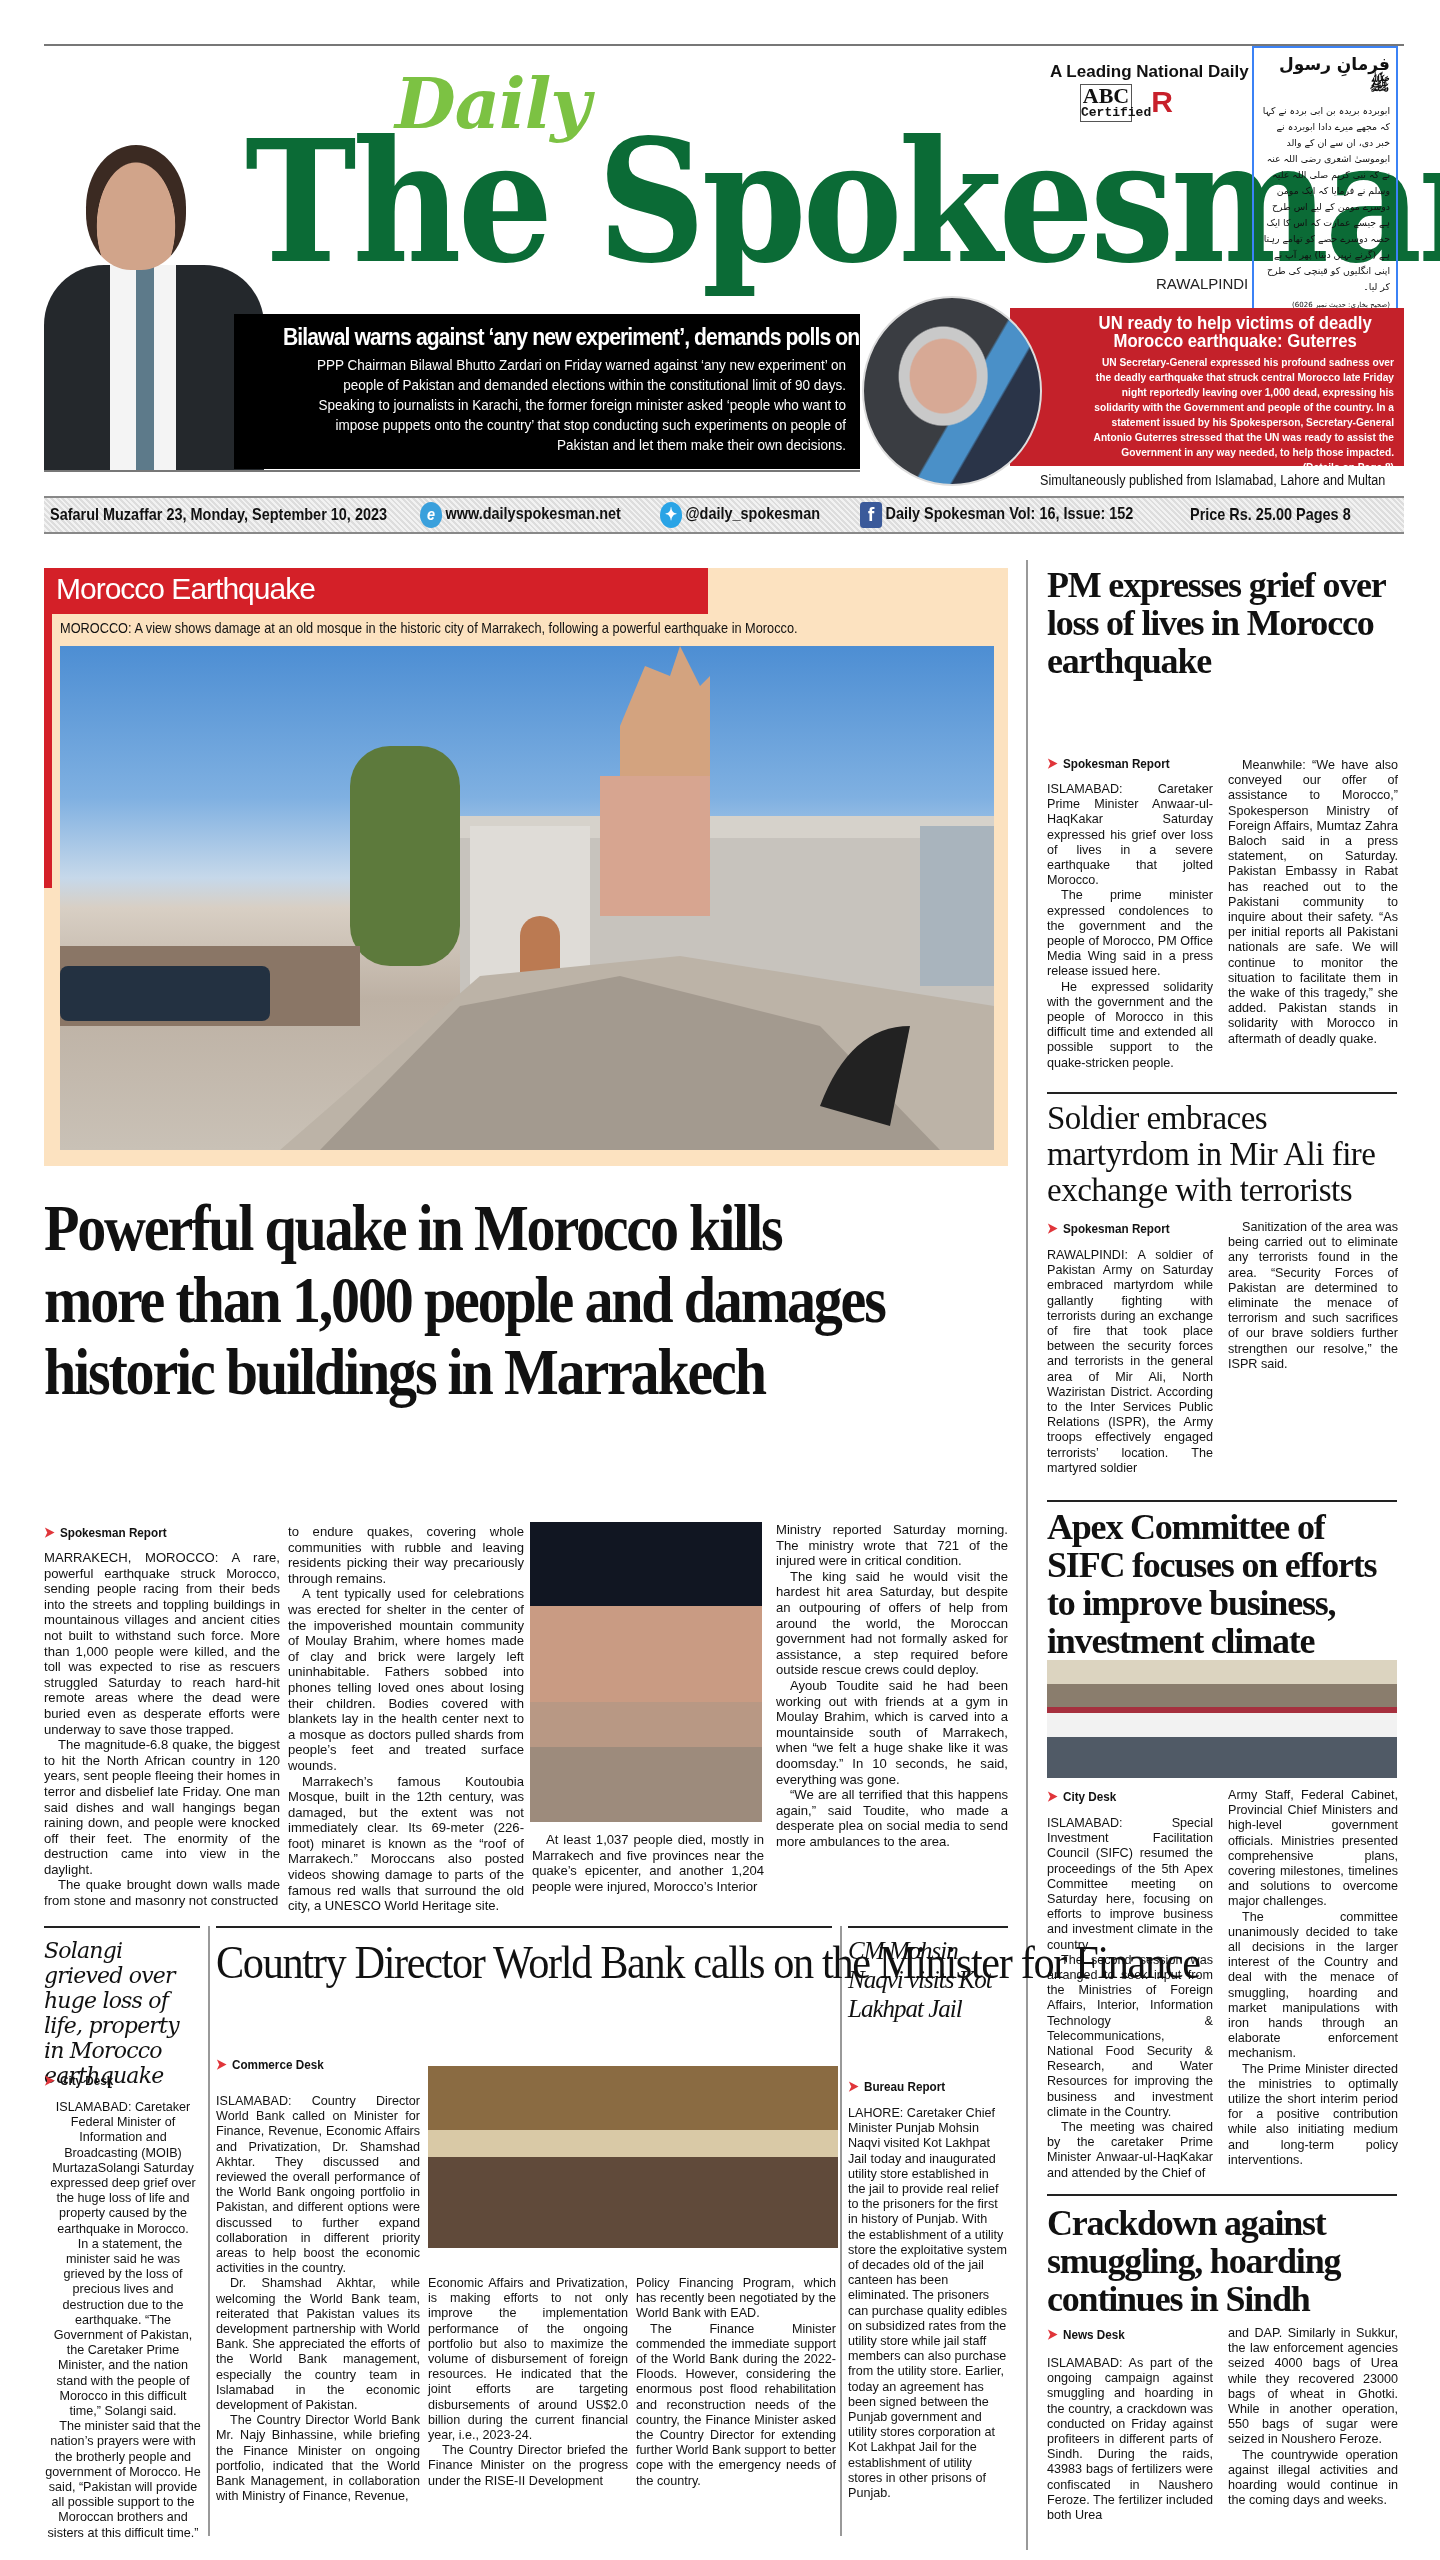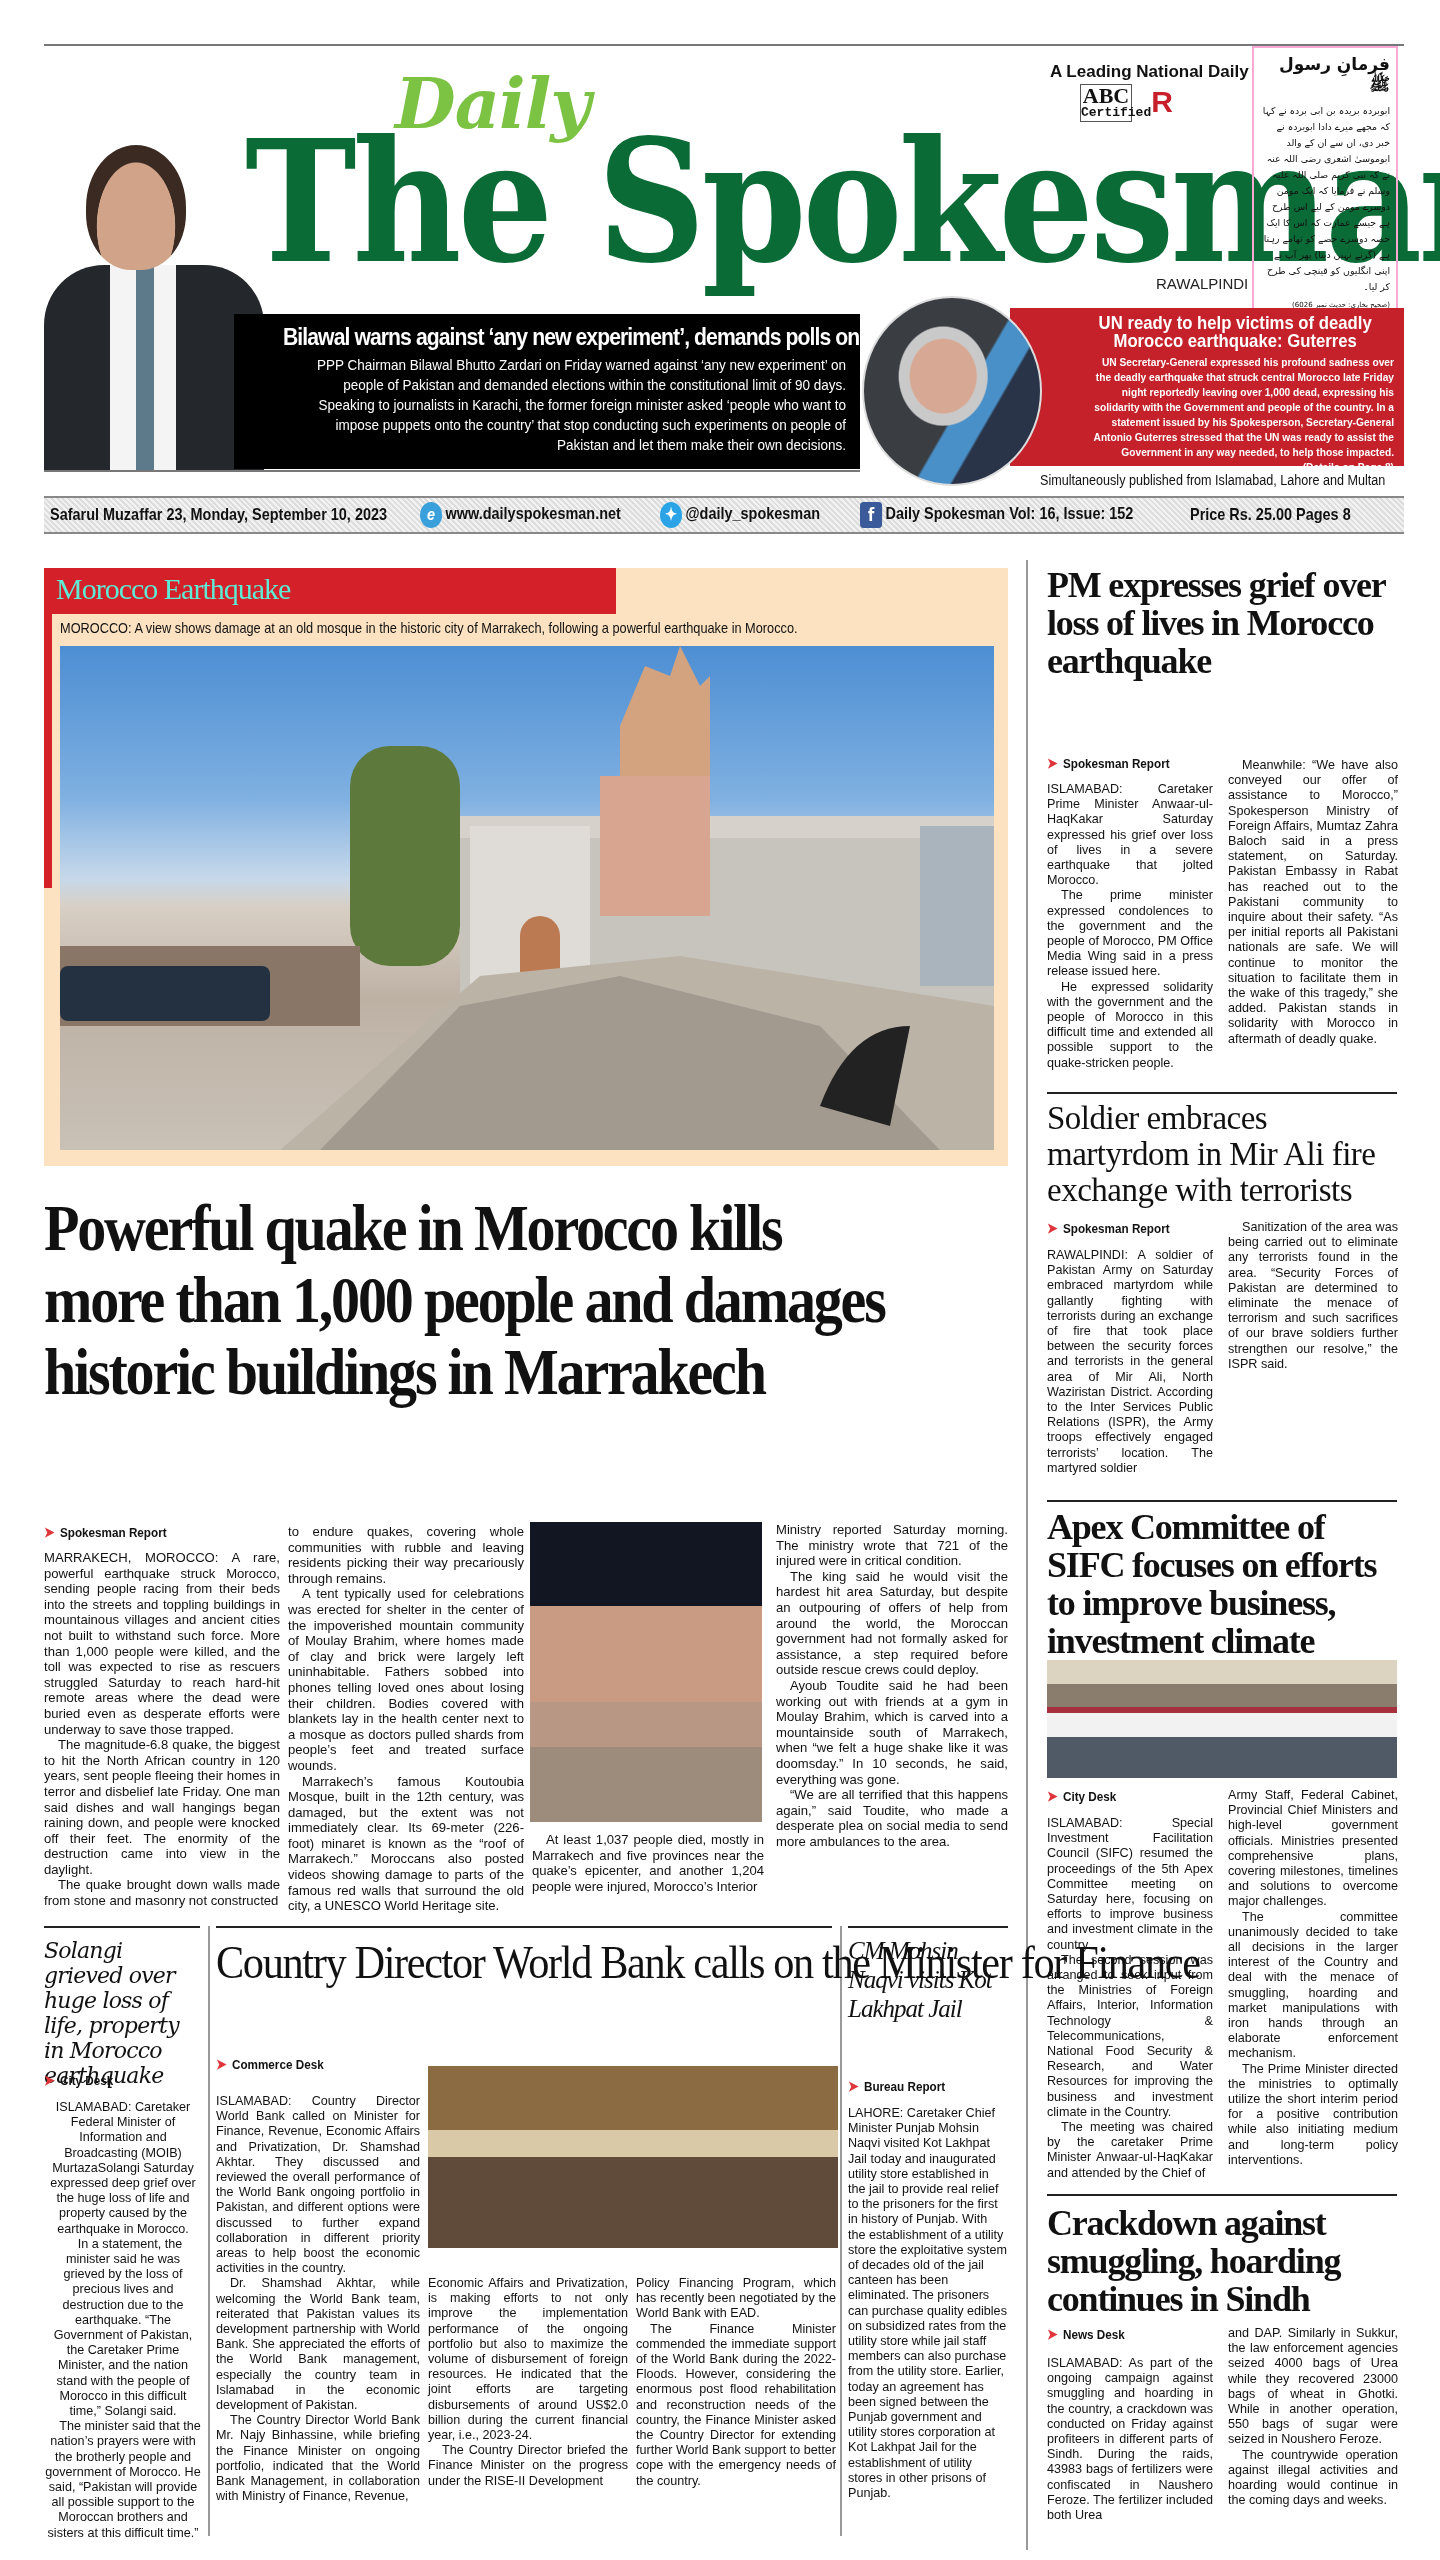--- a/index.html
+++ b/index.html
@@ -9,21 +9,21 @@
 .rule{position:absolute;background:#777;height:2px}
 .vrule{position:absolute;background:#999;width:2px}
 
 .mast-daily{left:395px;top:62px;font-family:"DejaVu Serif",serif;font-style:italic;font-weight:bold;font-size:70px;color:#7cc243;letter-spacing:-1px}
 .mast-title{left:245px;top:118px;font-family:"DejaVu Serif",serif;font-weight:bold;font-size:150px;color:#0b6b36;letter-spacing:-4px;line-height:1;transform:scaleY(1.12);transform-origin:top left;white-space:nowrap}
 .mast-city{left:1156px;top:275px;font-family:"Liberation Sans",sans-serif;font-size:15px;color:#222}
 .tagline{left:1050px;top:62px;font-family:"Liberation Sans",sans-serif;font-weight:bold;font-size:17px}
 .abc{left:1080px;top:84px;width:52px;height:38px;border:1px solid #555;text-align:center;font-family:"Liberation Serif",serif;font-weight:bold;font-size:22px;line-height:22px}
 .abc small{display:block;font-family:Liberation Mono, monospace;font-size:13px;font-weight:bold;line-height:12px}
 .apns{left:1140px;top:82px;width:44px;height:40px;font-family:"Liberation Sans",sans-serif;font-weight:bold;font-size:30px;color:#c8202b;text-align:center;line-height:40px}
-.hadith{left:1252px;top:46px;width:146px;height:266px;border:2px solid #f9a8d4;padding:6px 6px;text-align:right;direction:rtl}
+.hadith{left:1252px;top:46px;width:146px;height:266px;border:2px solid #3b82f6;padding:6px 6px;text-align:right;direction:rtl}
 .hadith h3{font-family:"DejaVu Sans",sans-serif;font-size:17px;font-weight:bold}
 .hadith p{font-family:"DejaVu Sans",sans-serif;font-size:9.4px;line-height:16px;margin-top:4px}
 .hadith .src{font-size:7px;margin-top:2px}
 .hadith .sponsor{direction:ltr;text-align:center;font-family:"Liberation Serif",serif;font-weight:bold;font-size:15.5px;line-height:17px;margin-top:2px}
 .bil-face{left:86px;top:145px;width:100px;height:125px;border-radius:50% 50% 45% 45%;background:radial-gradient(ellipse at 50% 65%,#d1a48a 0 55%,#3b2a22 56% 100%)}
 .bil-suit{left:44px;top:265px;width:220px;height:205px;background:linear-gradient(90deg,#24282c 0 30%,#f4f4f4 30% 42%,#5d7a8a 42% 50%,#f4f4f4 50% 60%,#24282c 60% 100%);border-radius:60px 60px 0 0}
 .bil-box{left:234px;top:314px;width:626px;height:155px;background:#000;color:#fff;text-align:right;padding:10px 14px 0 0}
 .bil-box h2{font-family:"Liberation Sans",sans-serif;font-weight:bold;font-size:23px;letter-spacing:-1px;transform:scaleX(.92);transform-origin:right;white-space:nowrap}
 .bil-box p{font-family:"Liberation Sans",sans-serif;font-size:15px;line-height:20px;margin-top:4px;transform:scaleX(.9);transform-origin:right}
 
@@ -36,21 +36,21 @@
 .datebar{left:44px;top:496px;width:1360px;height:38px;background:repeating-linear-gradient(45deg,#ddd 0 2px,#f2f2f2 2px 4px);border-top:2px solid #888;border-bottom:2px solid #888;display:flex;align-items:center;font-family:"Liberation Sans",sans-serif;font-weight:bold;font-size:17px;white-space:nowrap}
 .datebar span{display:inline-block}
 .db-date{margin-left:6px;transform:scaleX(.85);transform-origin:left;width:370px}
 .ico{display:inline-block;width:26px;height:26px;border-radius:50%;color:#fff;font-size:17px;text-align:center;line-height:26px;margin-right:4px;vertical-align:middle}
 .ico.ie{background:#3aa0dc;font-style:italic}
 .ico.tw{background:#2aa4e6}
 .ico.fb{background:#3b5a9a;border-radius:4px;font-family:"DejaVu Sans",sans-serif}
 .db-item{display:flex;align-items:center;transform:scaleX(.85);transform-origin:left}
 
 .hero{left:44px;top:568px;width:964px;height:598px;background:#fce2c0}
-.hero-tag{left:44px;top:568px;width:572px;height:46px;background:#d42028;color:#5eead4;font-family:Liberation Serif, serif;font-size:30px;padding:4px 12px;letter-spacing:-1px}
+.hero-tag{left:44px;top:568px;width:664px;height:46px;background:#d42028;color:#ffffff;font-family:Liberation Sans, sans-serif;font-size:30px;padding:4px 12px;letter-spacing:-1px}
 .hero-redleft{left:44px;top:568px;width:8px;height:320px;background:#d42028}
 .hero-cap{left:60px;top:620px;font-family:"Liberation Sans",sans-serif;font-size:14.5px;transform:scaleX(.88);transform-origin:left;white-space:nowrap}
 .hero-img{left:60px;top:646px;width:934px;height:504px;overflow:hidden;background:linear-gradient(180deg,#4d8ed3 0%,#7fb0e1 30%,#c6d8ea 46%,#d8cfc4 52%,#bdb1a4 70%,#c9c1b6 100%)}
 
 .main-hl{left:44px;top:1192px;width:960px;font-family:"Liberation Serif",serif;font-weight:bold;font-size:66px;line-height:72px;letter-spacing:-2.5px;transform:scaleX(.88);transform-origin:left}
 .byline{font-family:"Liberation Sans",sans-serif;font-weight:bold;font-size:13px;display:flex;align-items:center;gap:6px;transform:scaleX(.9);transform-origin:left}
 .byline .bi{color:#e0353a;font-size:14px}
 .col{position:absolute;font-family:Liberation Sans, sans-serif;font-size:13.1px;line-height:15.6px;text-align:justify;hyphens:auto}
 .col p{text-indent:14px}
 .col p.ni{text-indent:0}

